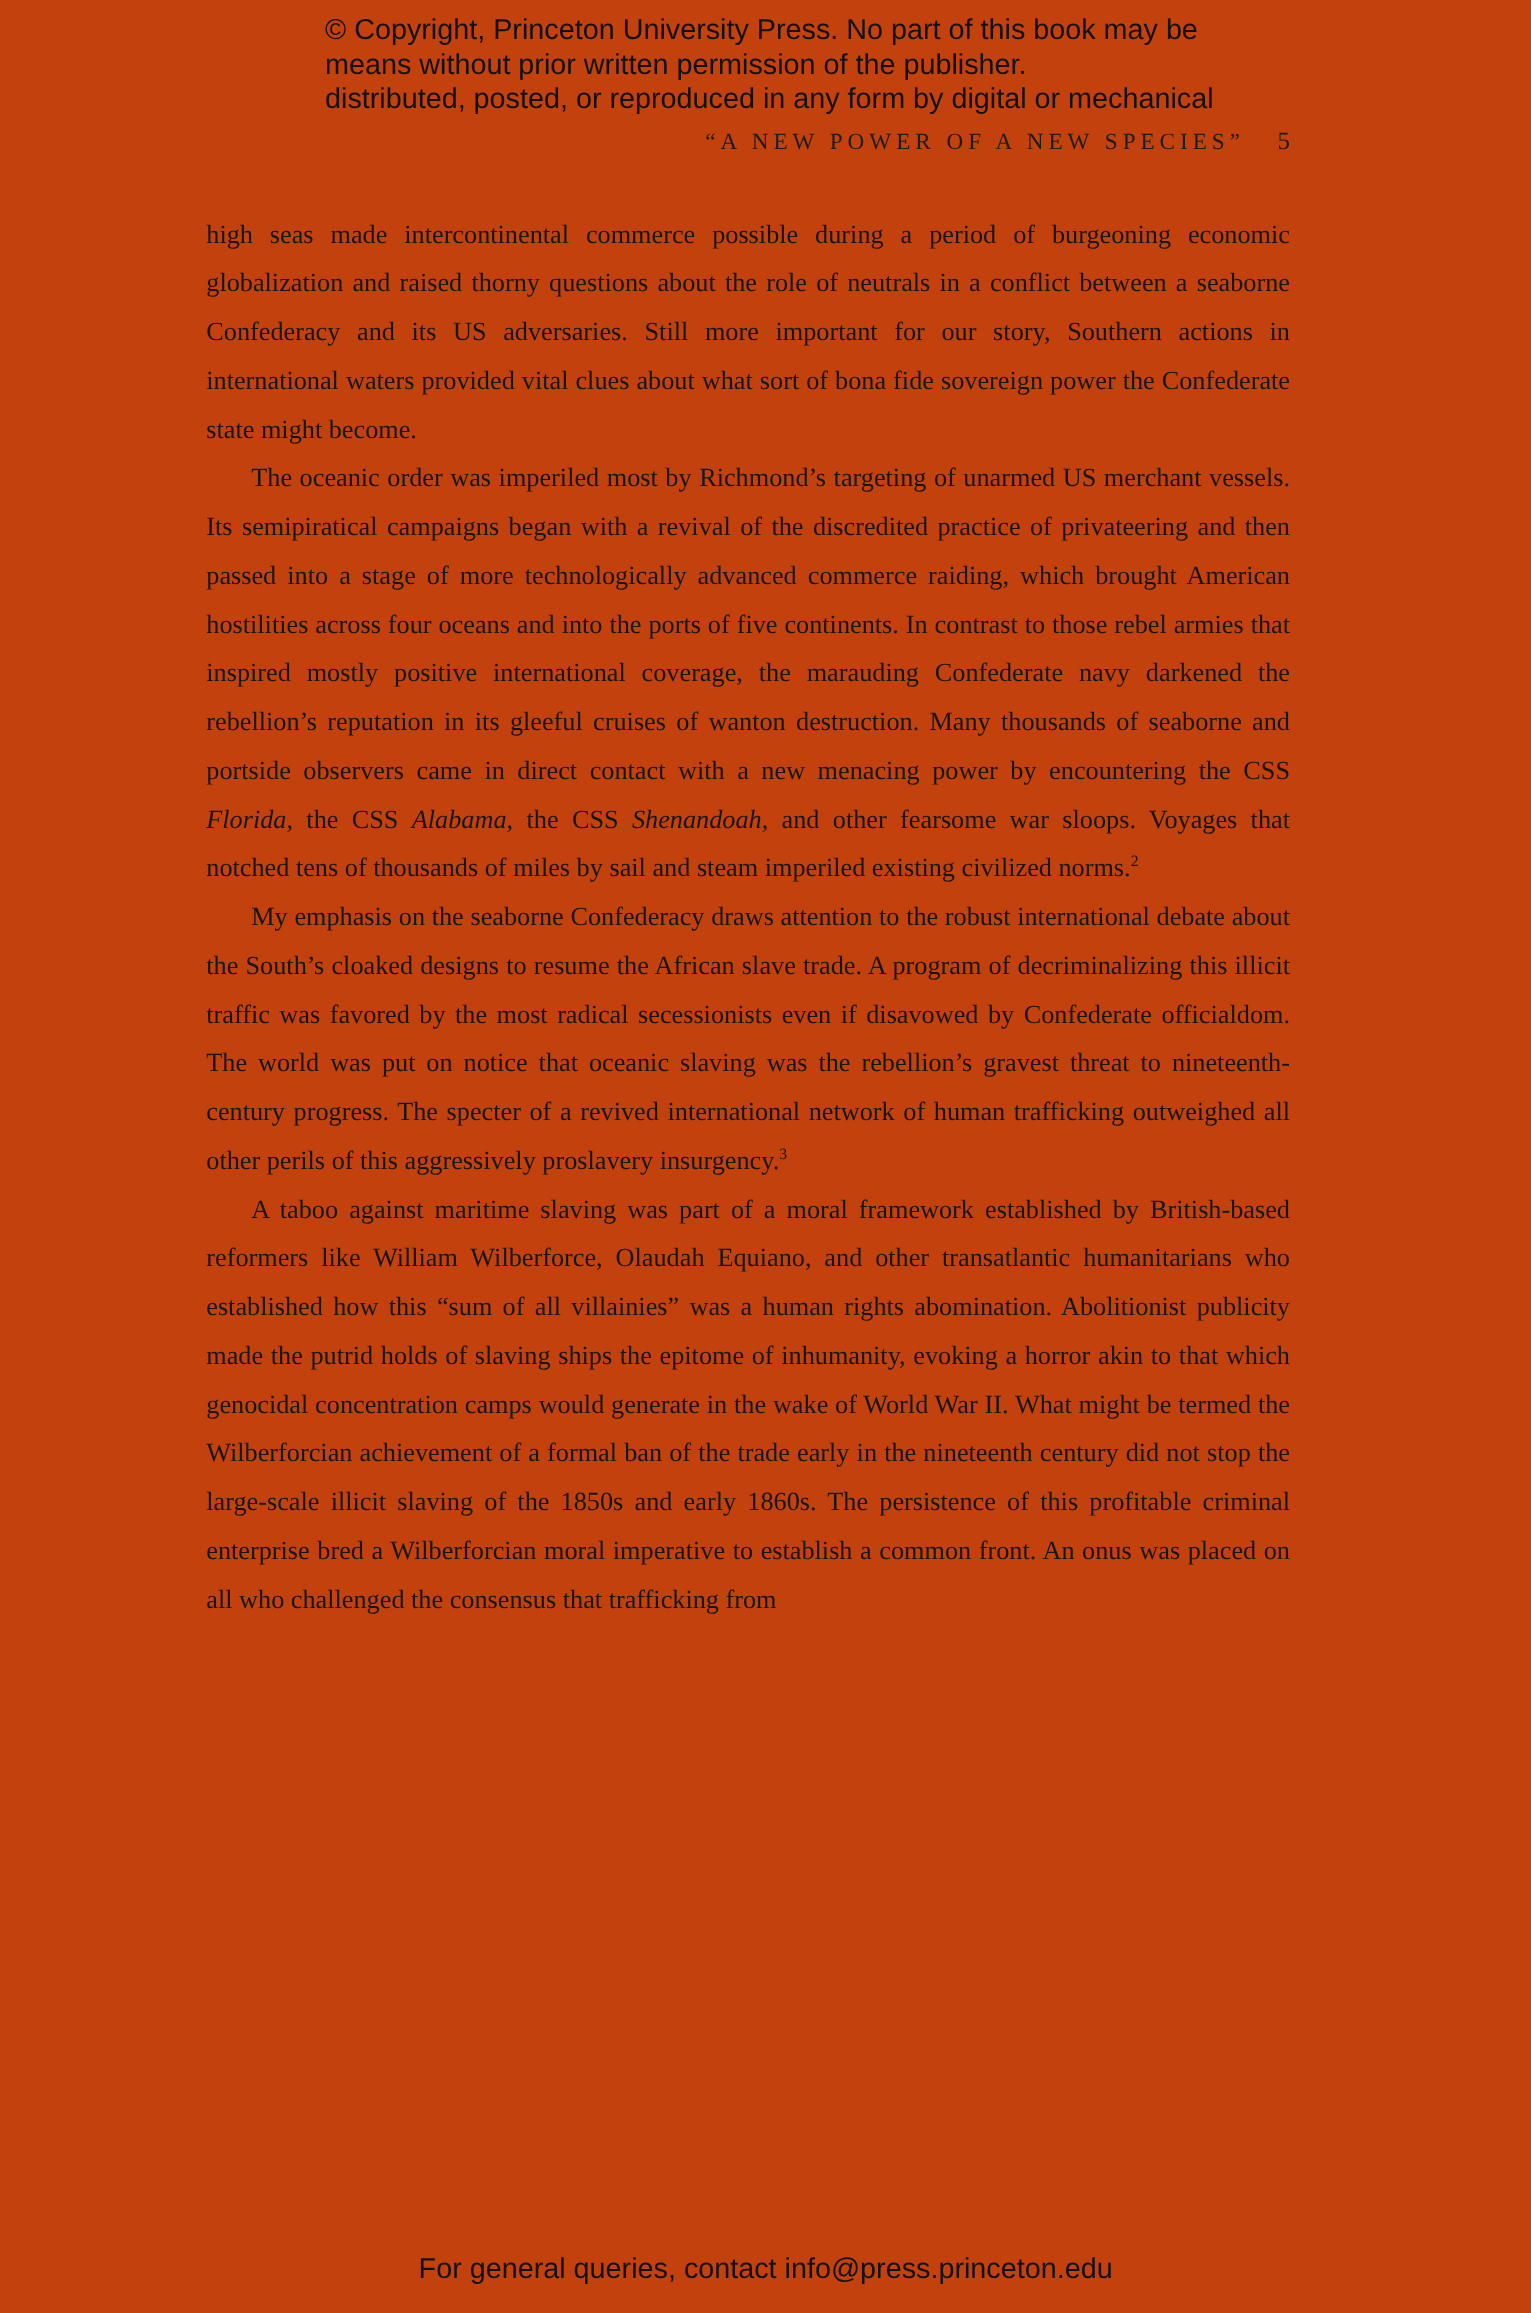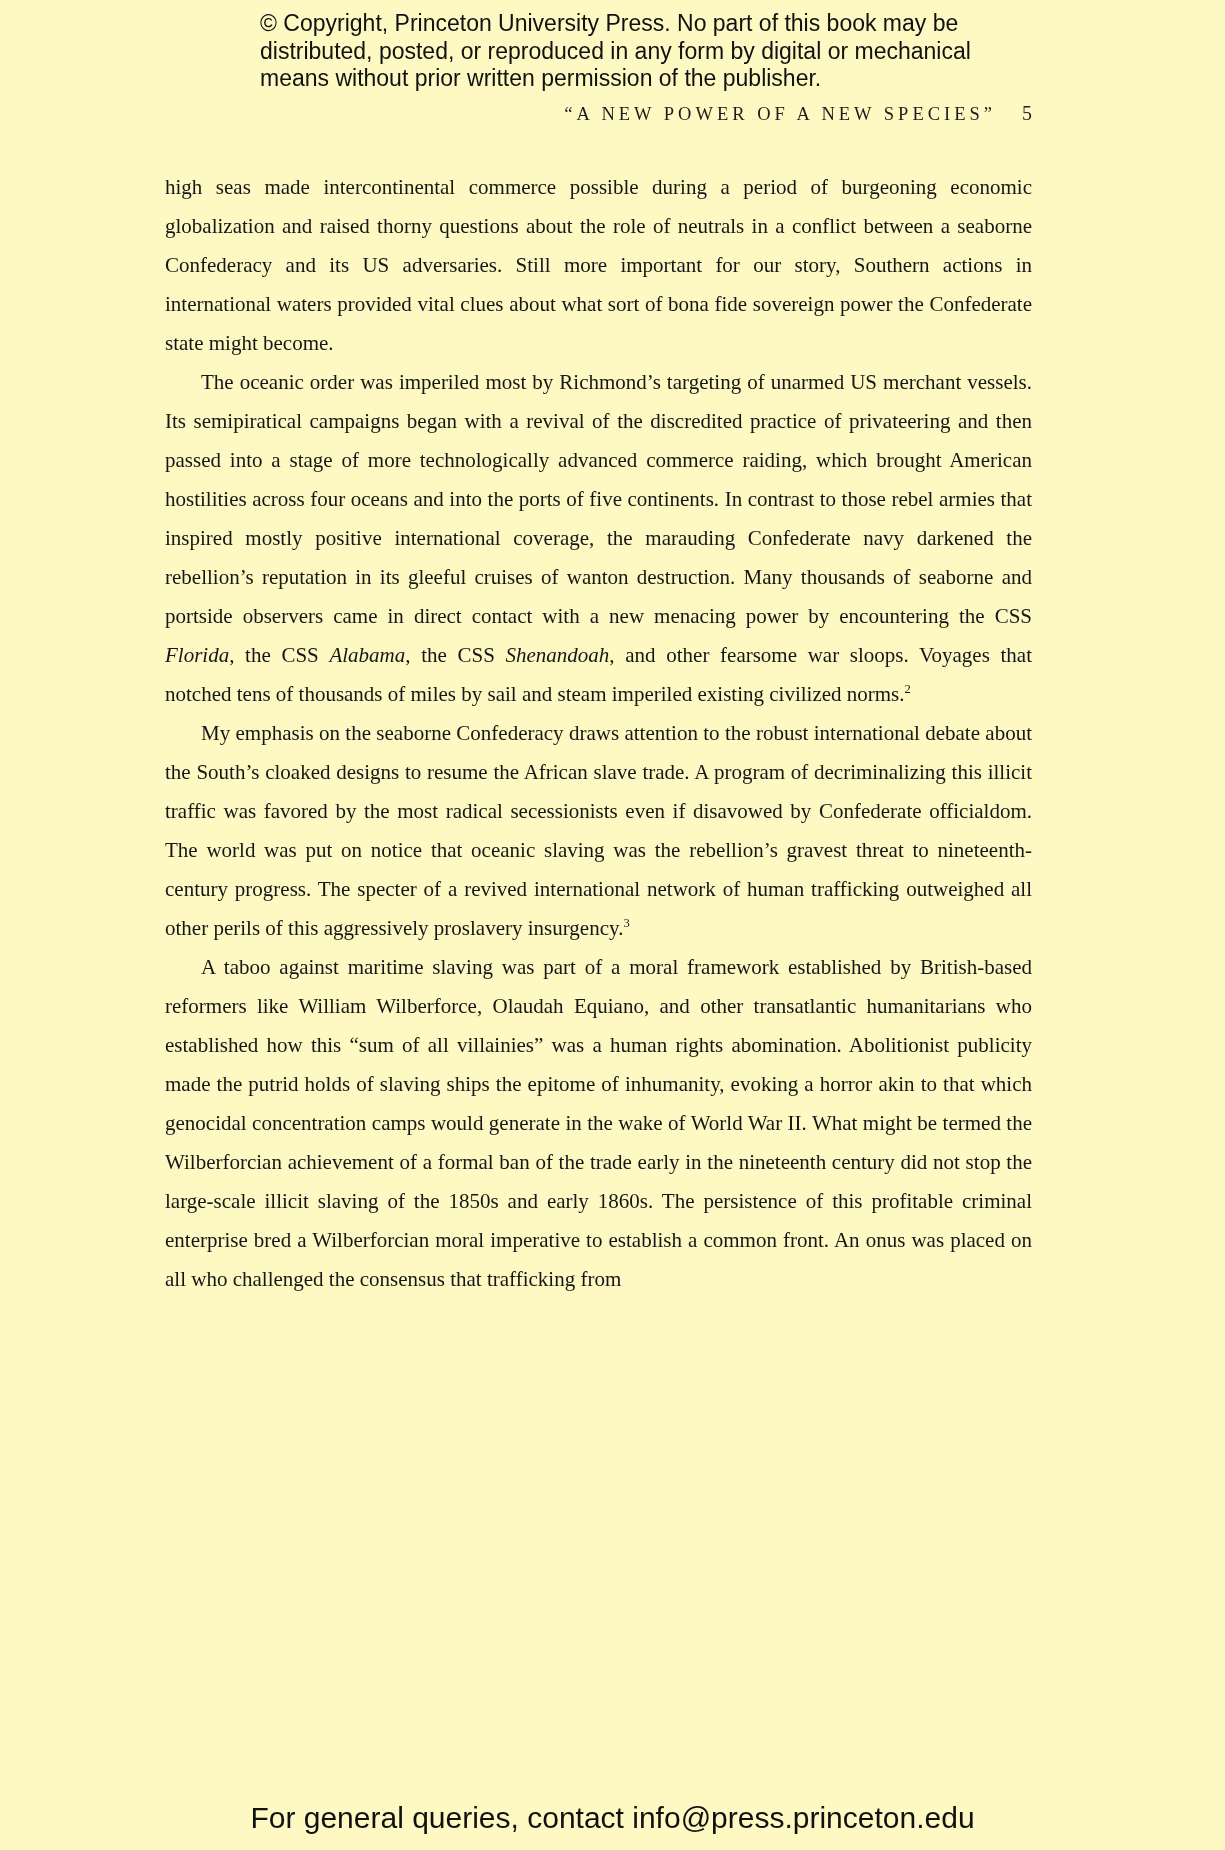--- a/index.html
+++ b/index.html
@@ -4,21 +4,21 @@
 <style>
   html, body {
     margin: 0;
     padding: 0;
     background: #ffffff;
   }
   .page {
     position: relative;
     width: 1225px;
     height: 1850px;
-    background: #fef9c3;
+    background: #c2410c;
     overflow: hidden;
     font-kerning: normal;
   }
   .copyright {
     position: absolute;
     left: 260px;
     top: 10px;
     font-family: "Liberation Sans", sans-serif;
     font-size: 23px;
     line-height: 27.5px;
@@ -71,33 +71,33 @@
   }
   .body-text i {
   }
   .footer {
     position: absolute;
     left: 0;
     top: 1801px;
     width: 100%;
     text-align: center;
     font-family: "Liberation Sans", sans-serif;
-    font-size: 30px;
+    font-size: 23px;
     color: #111111;
   }
 </style>
 </head>
 <body>
 
 <div class="page">
 
   <div class="copyright">
     <div>© Copyright, Princeton University Press. No part of this book may be</div>
+    <div>means without prior written permission of the publisher.</div>
     <div>distributed, posted, or reproduced in any form by digital or mechanical</div>
-    <div>means without prior written permission of the publisher.</div>
   </div>
 
   <div class="running-head">
     <span class="head-title">“A NEW POWER OF A NEW SPECIES”</span><span class="folio">5</span>
   </div>
 
   <div class="body-text">
       <p class=""><span>high seas made intercontinental commerce possible during a period of burgeoning economic globalization and raised thorny questions about the role of neutrals in a conflict between a seaborne Confederacy and its US adversaries. Still more important for our story, Southern actions in international waters provided vital clues about what sort of bona fide sovereign power the Confederate state might become.</span></p>
       <p class="indent"><span>The oceanic order was imperiled most by Richmond’s targeting of unarmed US merchant vessels. Its semipiratical campaigns began with a revival of the discredited practice of privateering and then passed into a stage of more technologically advanced commerce raiding, which brought American hostilities across four oceans and into the ports of five continents. In contrast to those rebel armies that inspired mostly positive international coverage, the marauding Confederate navy darkened the rebellion’s reputation in its gleeful cruises of wanton destruction. Many thousands of seaborne and portside observers came in direct contact with a new menacing power by encountering the CSS </span><i>Florida</i><span>, the CSS </span><i>Alabama</i><span>, the CSS </span><i>Shenandoah</i><span>, and other fearsome war sloops. Voyages that notched tens of thousands of miles by sail and steam imperiled existing civilized norms.</span><sup>2</sup></p>
       <p class="indent"><span>My emphasis on the seaborne Confederacy draws attention to the robust international debate about the South’s cloaked designs to resume the African slave trade. A program of decriminalizing this illicit traffic was favored by the most radical secessionists even if disavowed by Confederate officialdom. The world was put on notice that oceanic slaving was the rebellion’s gravest threat to nineteenth-century progress. The specter of a revived international network of human trafficking outweighed all other perils of this aggressively proslavery insurgency.</span><sup>3</sup></p>

